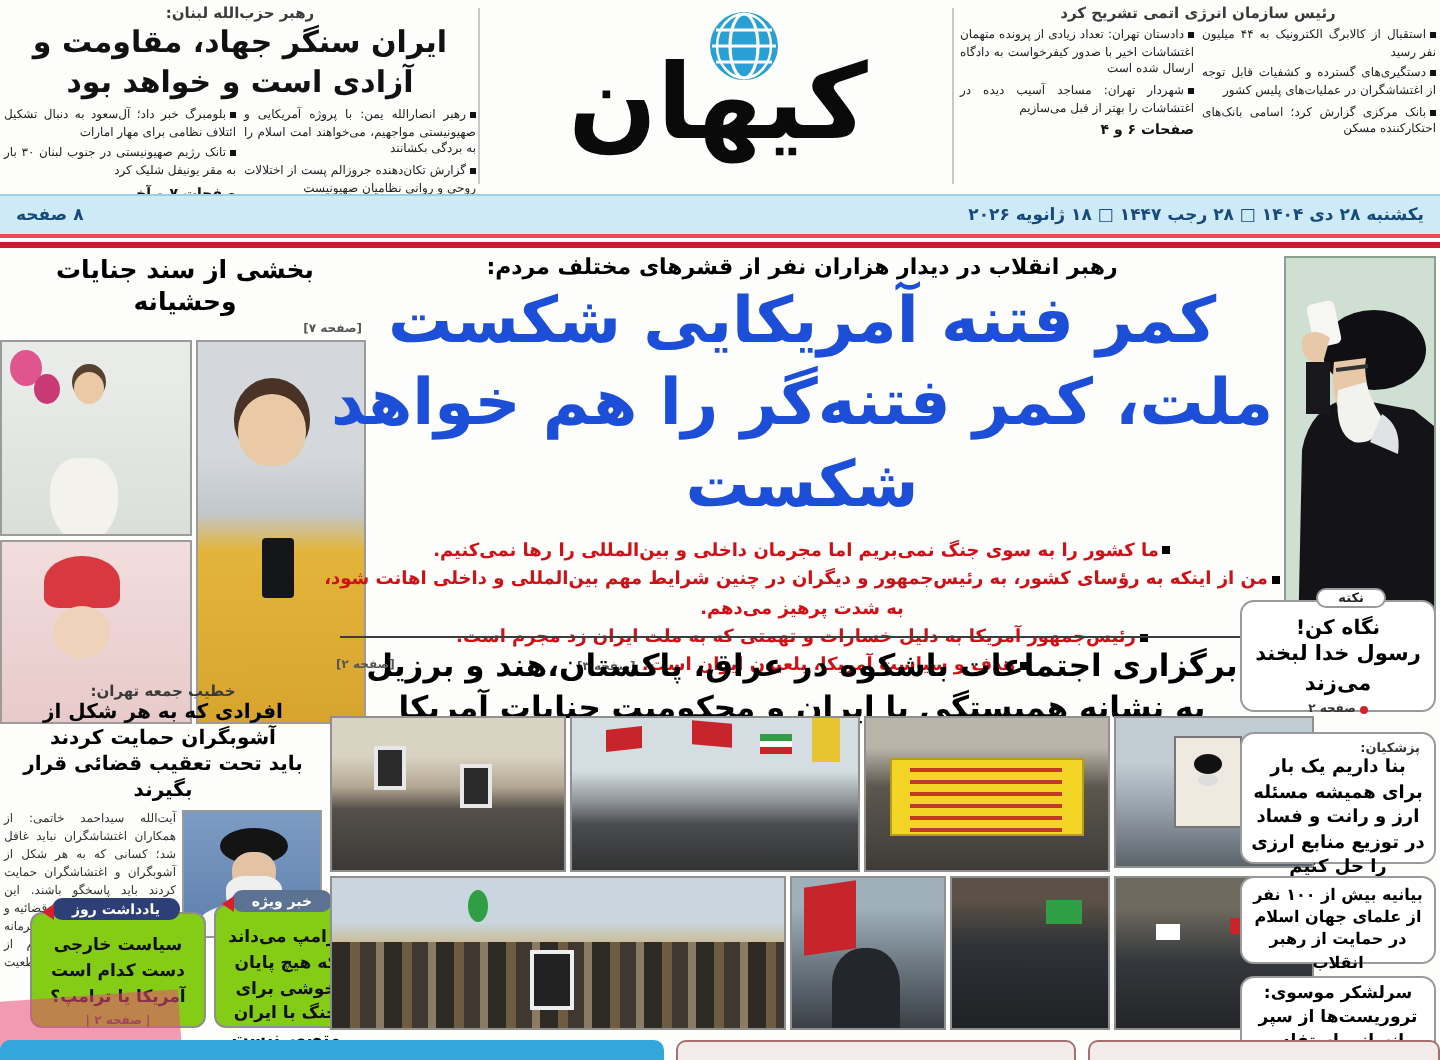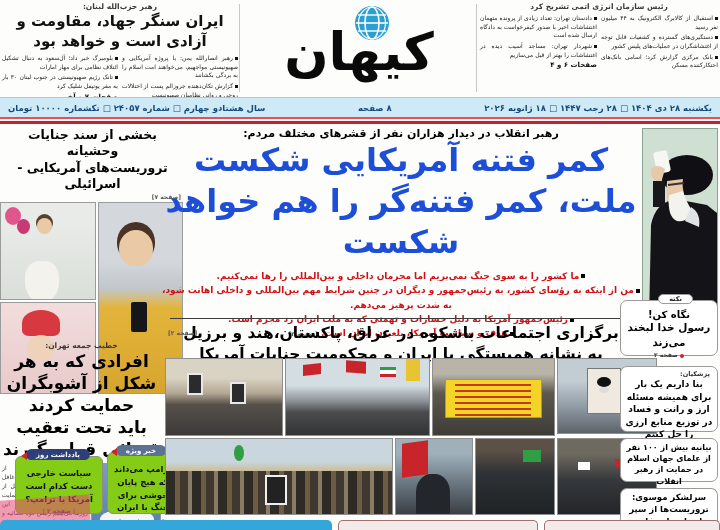--- a/index.html
+++ b/index.html
@@ -54,21 +54,21 @@
   .g-yellow .phone{position:absolute;top:52%;left:38%;width:16px;height:30px;background:#15161a;border-radius:2px;}
   .g-dress{background:linear-gradient(#e8ebe7 20%,#dadfd9);}
   .g-dress .balloon{position:absolute;border-radius:50%;}
   .g-dress .dress{position:absolute;bottom:-4px;left:26%;width:34px;height:42px;background:#f4f2ec;border-radius:40% 40% 50% 50%;}
   .g-dress .head{position:absolute;top:16%;left:38%;width:15px;height:16px;border-radius:50%;background:#e9c9a6;box-shadow:0 -3px 0 1px #57402d;}
   .g-redhat{background:linear-gradient(#f2dddd,#e8caca);}
   .g-redhat .hat{position:absolute;top:8%;left:22%;width:38px;height:26px;border-radius:50% 50% 20% 20%;background:#d8383f;}
   .g-redhat .face{position:absolute;top:36%;left:28%;width:28px;height:26px;border-radius:50%;background:#eed2ba;}
   
   .friday{position:absolute;top:341px;left:2px;width:159px;}
-  .friday-h{font-size:17px;font-weight:bold;color:#000;text-align:center;line-height:1.3;}
+  .friday-h{font-size:10px;font-weight:bold;color:#000;text-align:center;line-height:1.3;}
   .friday-row{display:flex;gap:3px;margin-top:3px;}
   .friday-body{flex:1;font-size:6px;color:#333;line-height:1.5;text-align:justify;}
   .cleric{width:70px;height:64px;border:1px solid #999;background:linear-gradient(#7d9cc4,#5d7fab);position:relative;overflow:hidden;flex:none;}
   .cleric .turban{position:absolute;top:8px;left:18px;width:34px;height:18px;border-radius:50%;background:#141414;}
   .cleric .face{position:absolute;top:20px;left:24px;width:22px;height:20px;border-radius:45%;background:#e3c3a4;}
   .cleric .beard{position:absolute;top:32px;left:21px;width:28px;height:20px;border-radius:40% 40% 60% 60%;background:#efefef;}
   .cleric .robe{position:absolute;bottom:-6px;left:8px;width:54px;height:22px;border-radius:40% 40% 0 0;background:#f5f5f5;}
   
   .tag-box{position:absolute;border:1px solid #8e8e8e;border-radius:6px;background:#84cc16;text-align:center;padding:10px 4px 3px;margin-left:11px;}
   .tag{position:absolute;top:-8px;right:12px;background:#2e3f77;color:#fff;font-size:7px;font-weight:bold;
@@ -169,29 +169,27 @@
         <div class="brief"><span class="sq"></span><span>دادستان تهران: تعداد زیادی از پرونده متهمان اغتشاشات اخیر با صدور کیفرخواست به دادگاه ارسال شده است</span></div>
         <div class="brief"><span class="sq"></span><span>شهردار تهران: مساجد آسیب دیده در اغتشاشات را بهتر از قبل می‌سازیم</span></div>
         <div class="pages-ref">صفحات ۶ و ۴</div>
       </div>
     </div>
   </div>
 
   <div class="info-bar">
     <span>یکشنبه ۲۸ دی ۱۴۰۴ □ ۲۸ رجب ۱۴۴۷ □ ۱۸ ژانویه ۲۰۲۶</span>
     <span>۸ صفحه</span>
-    <span>سال هشتادو چهارم □ شماره ۲۴۰۵۷ □ تکشماره ۱۰۰۰۰ تومان</span>
   </div>
   <div class="rule-a"></div>
   <div class="rule-b"></div>
 
   <div class="girls">
     <div class="girls-h">
       <span>بخشی از سند جنایات وحشیانه</span><br>
-      <span>تروریست‌های آمریکایی - اسرائیلی</span>
     </div>
     <span class="pref" style="display:block;text-align:right;">[صفحه ۷]</span>
     <div class="girl-grid">
       <div class="tile g-yellow">
           <div class="head"></div>
           <div class="phone"></div>
         </div>
       <div class="tile g-dress">
         <div class="balloon" style="top:4px;left:4px;width:16px;height:18px;background:#e0558e;"></div>
         <div class="balloon" style="top:16px;left:16px;width:13px;height:15px;background:#c93a74;"></div>

